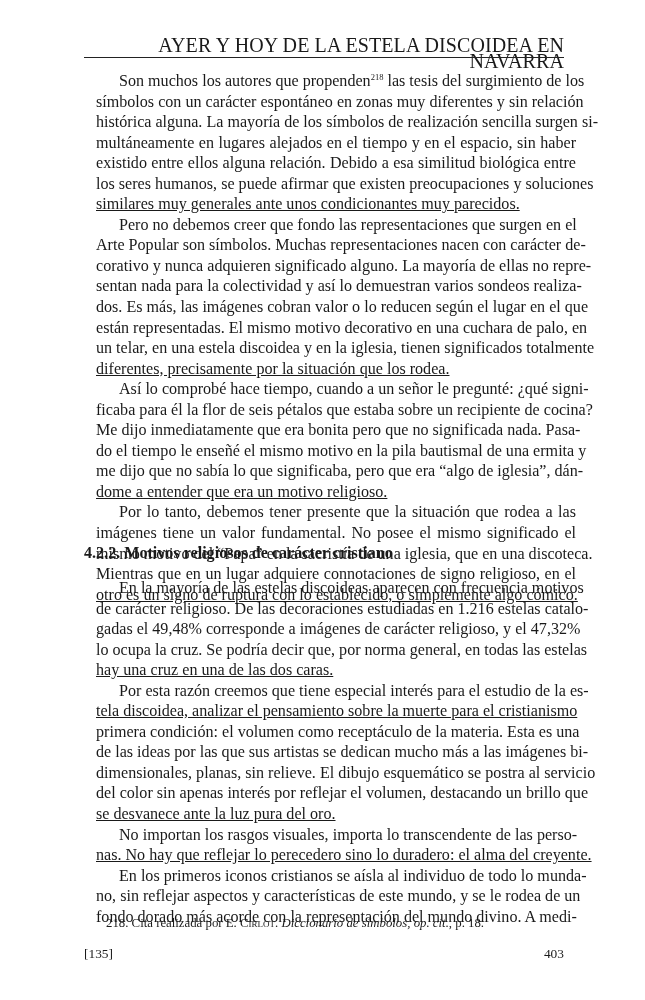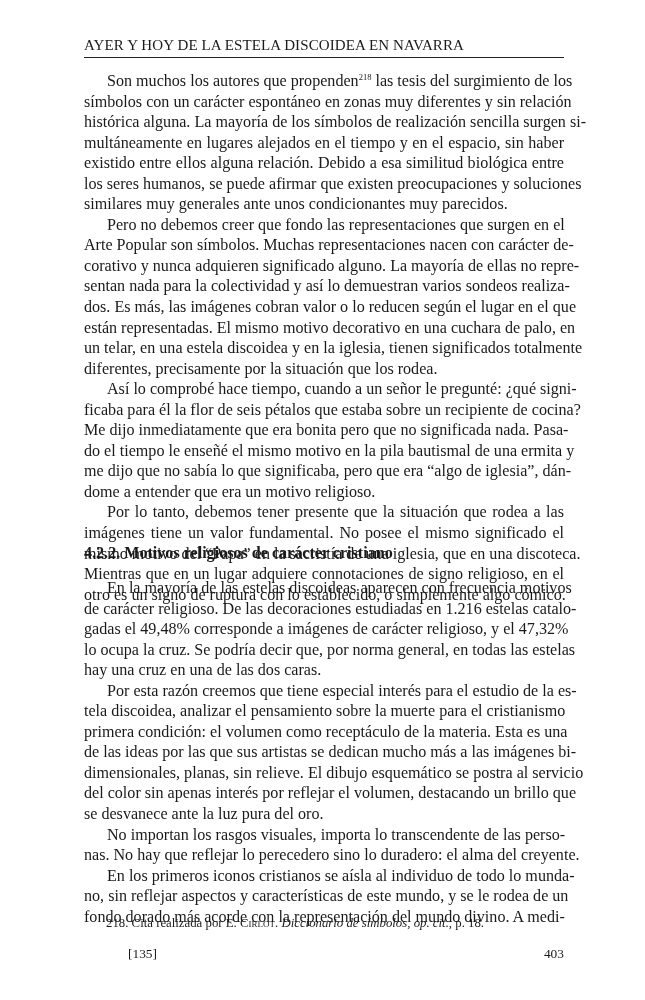--- a/index.html
+++ b/index.html
@@ -1,33 +1,33 @@
 <!DOCTYPE html>
 <html><head>
 <meta charset="utf-8">
 <style>
   html, body { margin:0; padding:0; background:#ffffff; }
   body { width:645px; height:1000px; position:relative; overflow:hidden;
          font-family:"Liberation Serif","DejaVu Serif",serif; color:#1a1a1a; }
-  .header { position:absolute; left:84px; width:480px; top:37px; text-align:left;
-            font-size:15px; letter-spacing:0.1px; line-height:16px; }
+  .header { position:absolute; left:84px; width:480px; top:37px; text-align:right;
+            font-size:20px; letter-spacing:0.1px; line-height:16px; }
   .header-rule { position:absolute; left:84px; width:480px; top:57px; height:0;
                  border-top:1.3px solid #222; }
-  .body-block { position:absolute; left:84px; width:480px; }
+  .body-block { position:absolute; left:96px; width:480px; }
   .line { height:20.55px; line-height:20.55px; font-size:16.1px; white-space:nowrap;
           text-align:justify; text-align-last:justify; }
-  .line.last { text-align-last:left; }
+  .line.last { text-align-last:left;text-decoration:underline; }
   .line.indent { padding-left:23px; }
   sup.fn { font-size:8.5px; vertical-align:6px; line-height:0; }
   .heading { position:absolute; left:84px; top:543px; font-size:16.1px; font-weight:bold;
              line-height:20px; }
   .footnote { position:absolute; left:106px; top:915px; font-size:12.8px; line-height:16px; }
   .footnote .sc { font-variant:small-caps; }
   .footnote i { font-style:italic; }
-  .folio-left { position:absolute; left:84px; top:946px; font-size:13.4px; line-height:16px;margin-left:44px; }
+  .folio-left { position:absolute; left:84px; top:946px; font-size:13.4px; line-height:16px; }
   .folio-right { position:absolute; right:81px; top:946px; font-size:13.4px; line-height:16px; }
 </style>
 </head>
 <body>
 
 <div class="header">AYER Y HOY DE LA ESTELA DISCOIDEA EN NAVARRA</div>
 <div class="header-rule"></div>
 
 <div class="body-block" style="top:71px;">
   <div>

